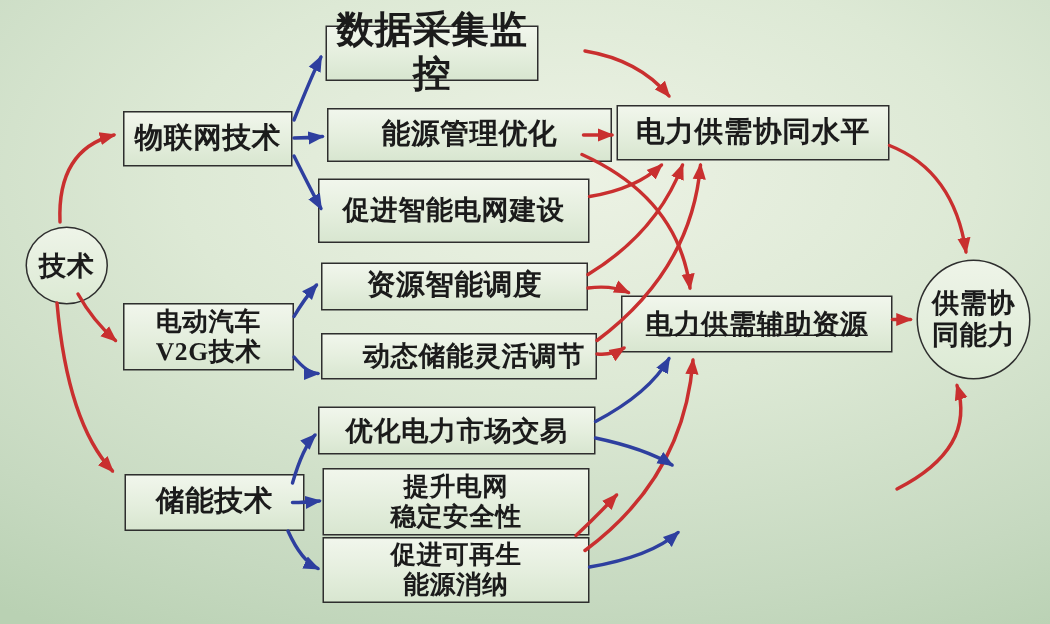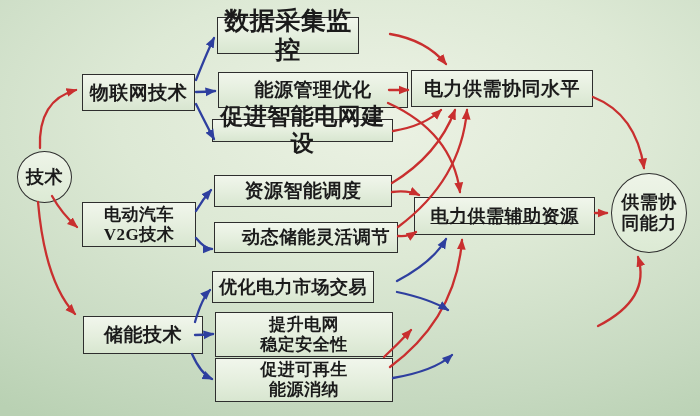--- a/index.html
+++ b/index.html
@@ -37,30 +37,30 @@
     </div>
     <div class="node rect" style="left: 83px; top: 316px; width: 120px; height: 38px; font-size: 19px;">
       <span class="lbl">储能技术</span>
     </div>
     <div class="node rect" style="left: 217px; top: 17px; width: 142px; height: 37px; font-size: 25px;">
       <span class="lbl">数据采集监控</span>
     </div>
     <div class="node rect" style="left: 218px; top: 72px; width: 190px; height: 36px; font-size: 19px;">
       <span class="lbl">能源管理优化</span>
     </div>
-    <div class="node rect" style="left: 212px; top: 119px; width: 181px; height: 23px; font-size: 23px; font-family: Liberation Serif, serif;">
+    <div class="node rect" style="left: 212px; top: 119px; width: 181px; height: 43px; font-size: 18px; font-family: Liberation Serif, serif;">
       <span class="lbl">促进智能电网建设</span>
     </div>
     <div class="node rect" style="left: 214px; top: 175px; width: 178px; height: 32px; font-size: 19px;">
       <span class="lbl">资源智能调度</span>
     </div>
     <div class="node rect" style="left: 214px; top: 222px; width: 184px; height: 31px; font-size: 18px; padding-left: 20px;">
       <span class="lbl">动态储能灵活调节</span>
     </div>
-    <div class="node rect" style="left: 212px; top: 271px; width: 162px; height: 32px; font-size: 18px;">
+    <div class="node rect" style="left: 212px; top: 271px; width: 185px; height: 32px; font-size: 18px;">
       <span class="lbl">优化电力市场交易</span>
     </div>
     <div class="node rect" style="left: 215px; top: 312px; width: 178px; height: 45px; font-size: 17px;">
       <span class="lbl">提升电网
 稳定安全性</span>
     </div>
     <div class="node rect" style="left: 411px; top: 70px; width: 182px; height: 37px; font-size: 19px;">
       <span class="lbl">电力供需协同水平</span>
     </div>
     <div class="node rect" style="left: 215px; top: 358px; width: 178px; height: 44px; font-size: 17px;">

